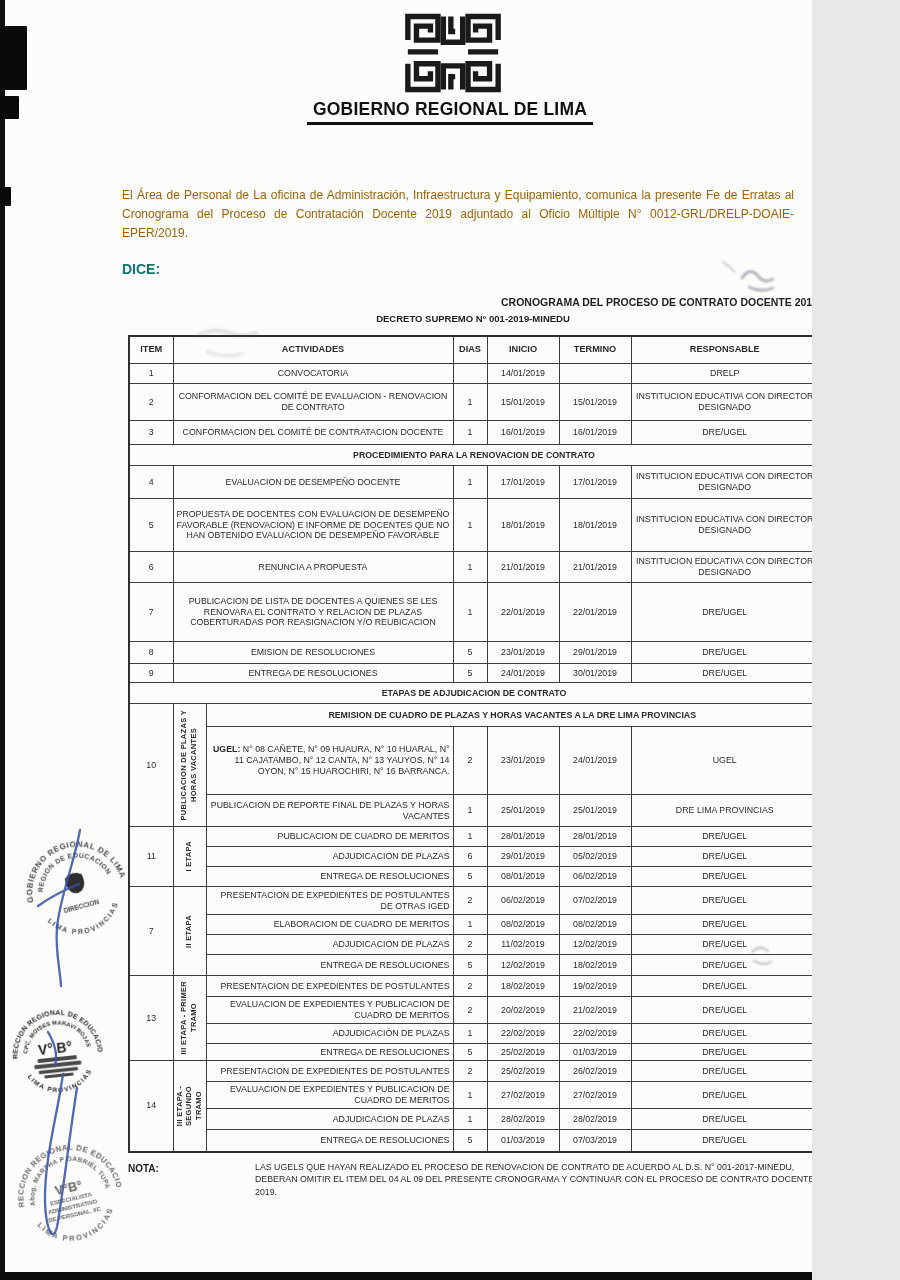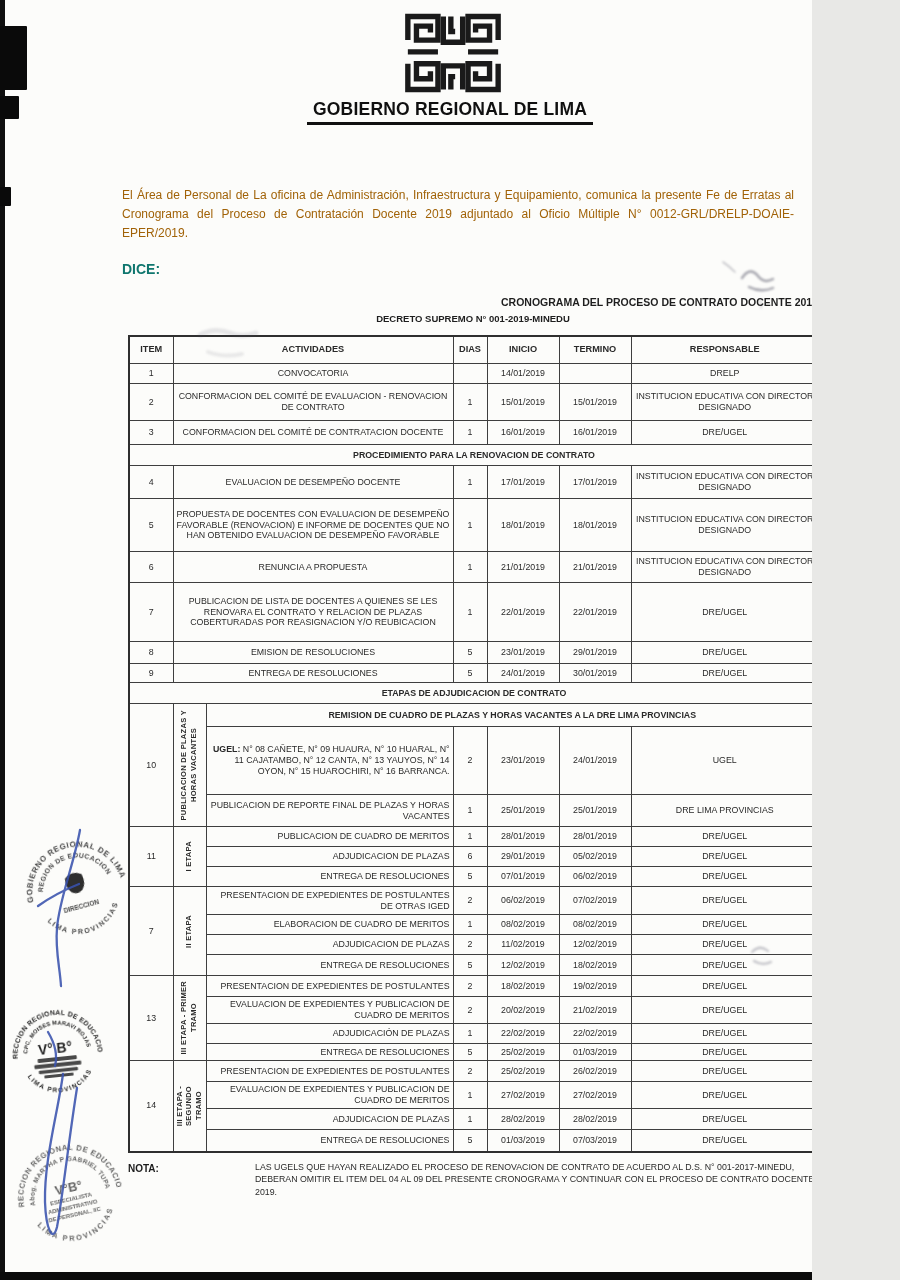--- a/index.html
+++ b/index.html
@@ -227,21 +227,21 @@
           <tr style="height: 20px;">
             <td class="cell-activity left">ADJUDICACION DE PLAZAS</td>
             <td class="cell-dias">6</td>
             <td class="cell-inicio">29/01/2019</td>
             <td class="cell-termino">05/02/2019</td>
             <td class="cell-resp">DRE/UGEL</td>
           </tr>
           <tr style="height: 20px;">
             <td class="cell-activity left">ENTREGA DE RESOLUCIONES</td>
             <td class="cell-dias">5</td>
-            <td class="cell-inicio">07/01/2019</td>
+            <td class="cell-inicio">08/01/2019</td>
             <td class="cell-termino">06/02/2019</td>
             <td class="cell-resp">DRE/UGEL</td>
           </tr>
           <tr style="height: 28px;">
             <td class="cell-item" rowspan="4">7</td>
             <td class="cell-vlabel" rowspan="4">
               <div class="vwrap">
                 <span class="vtext">II ETAPA</span>
               </div>
             </td>

